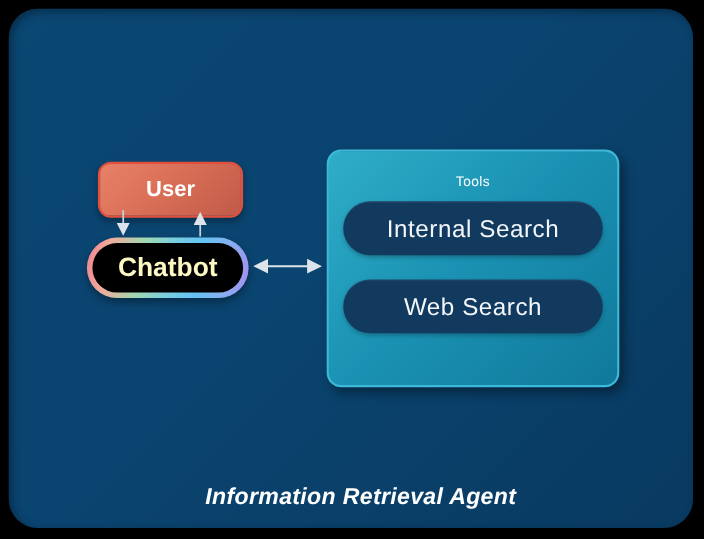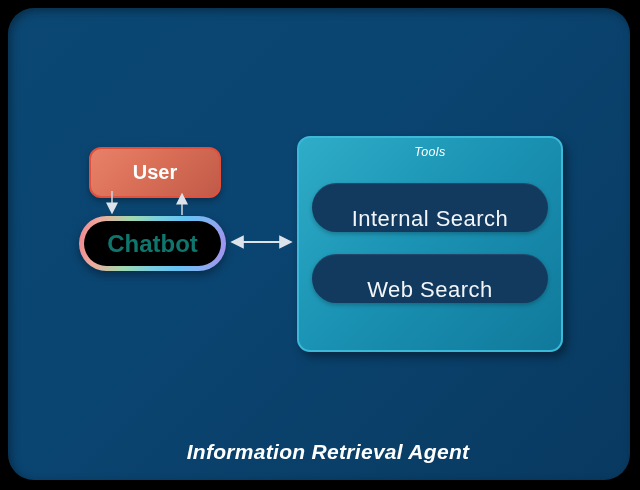--- a/index.html
+++ b/index.html
@@ -29,39 +29,39 @@
     position:absolute;left:79px;top:216px;width:147px;height:55px;
     border-radius:28px;box-sizing:border-box;padding:5px;
     background:linear-gradient(100deg,#ef8290 0%,#f0ac9b 14%,#9fd9b0 34%,
                #79cde0 52%,#63c3f2 68%,#86aff2 84%,#a78cee 100%);
     box-shadow:0 4px 8px rgba(0,0,0,.35);
   }
   .chatbot-inner{
     width:100%;height:100%;border-radius:23px;background:#000;
     display:flex;align-items:center;justify-content:center;
   }
-  .chatbot-inner span{color:#0f766e;font-weight:bold;font-size:24px;text-align:center;}
+  .chatbot-inner span{color:#fef9c3;font-weight:bold;font-size:24px;text-align:center;}
 
   
   .tools-group{
     position:absolute;left:297px;top:136px;width:266px;height:216px;
     border-radius:13px;box-sizing:border-box;
     background:linear-gradient(135deg,#2fadc8 0%,#1b93b4 45%,#10799b 100%);
     border:2px solid #3cb9d8;
     box-shadow:4px 5px 10px rgba(0,0,0,.4);
   }
   .tools-title{
-    position:absolute;top:7px;left:0;width:100%;text-align:center;
-    color:#fff;font-size:12.5px;letter-spacing:.4px;font-style:italic;
+    position:absolute;top:20px;left:0;width:100%;text-align:center;
+    color:#fff;font-size:12.5px;letter-spacing:.4px;
   }
   .tool-pill{
     position:absolute;left:13px;width:236px;height:49px;
     border-radius:25px;background:#123a5f;
     box-shadow:inset 0 1px 1px rgba(255,255,255,.08),0 2px 4px rgba(0,0,0,.25);
-    display:flex;align-items:flex-end;justify-content:center;
+    display:flex;align-items:center;justify-content:center;
   }
   .tool-pill.first{top:45px;}
   .tool-pill.second{top:116px;}
   .tool-pill span{color:#f2f6fa;font-size:22px;font-weight:400;letter-spacing:.5px;}
 
   
   .arrows{position:absolute;left:0;top:0;width:640px;height:490px;pointer-events:none;}
 
   
   .diagram-title{

